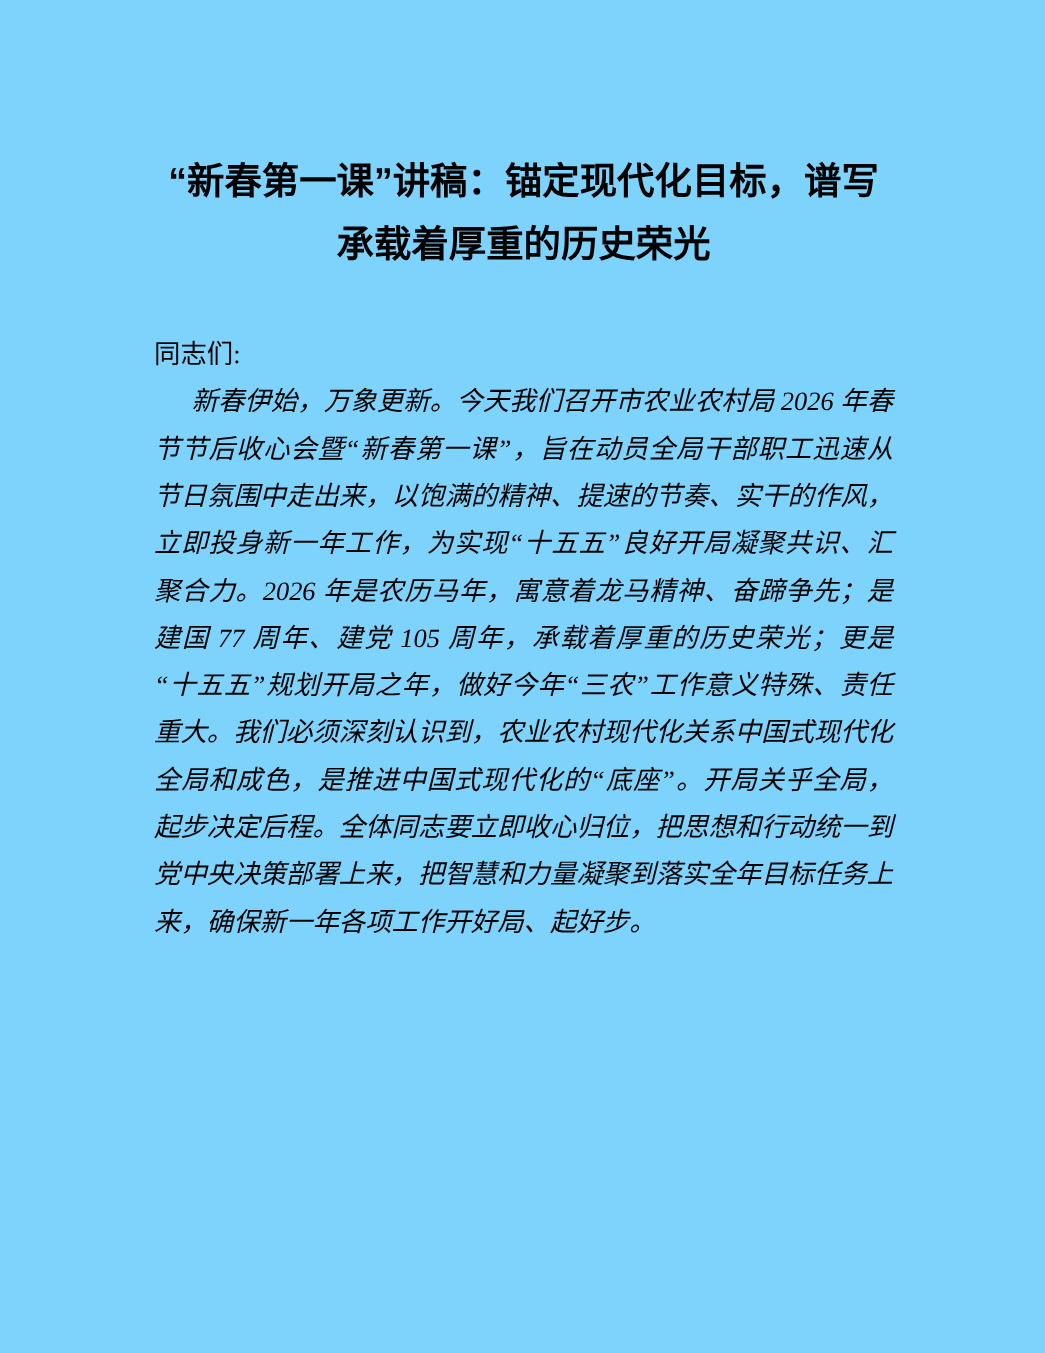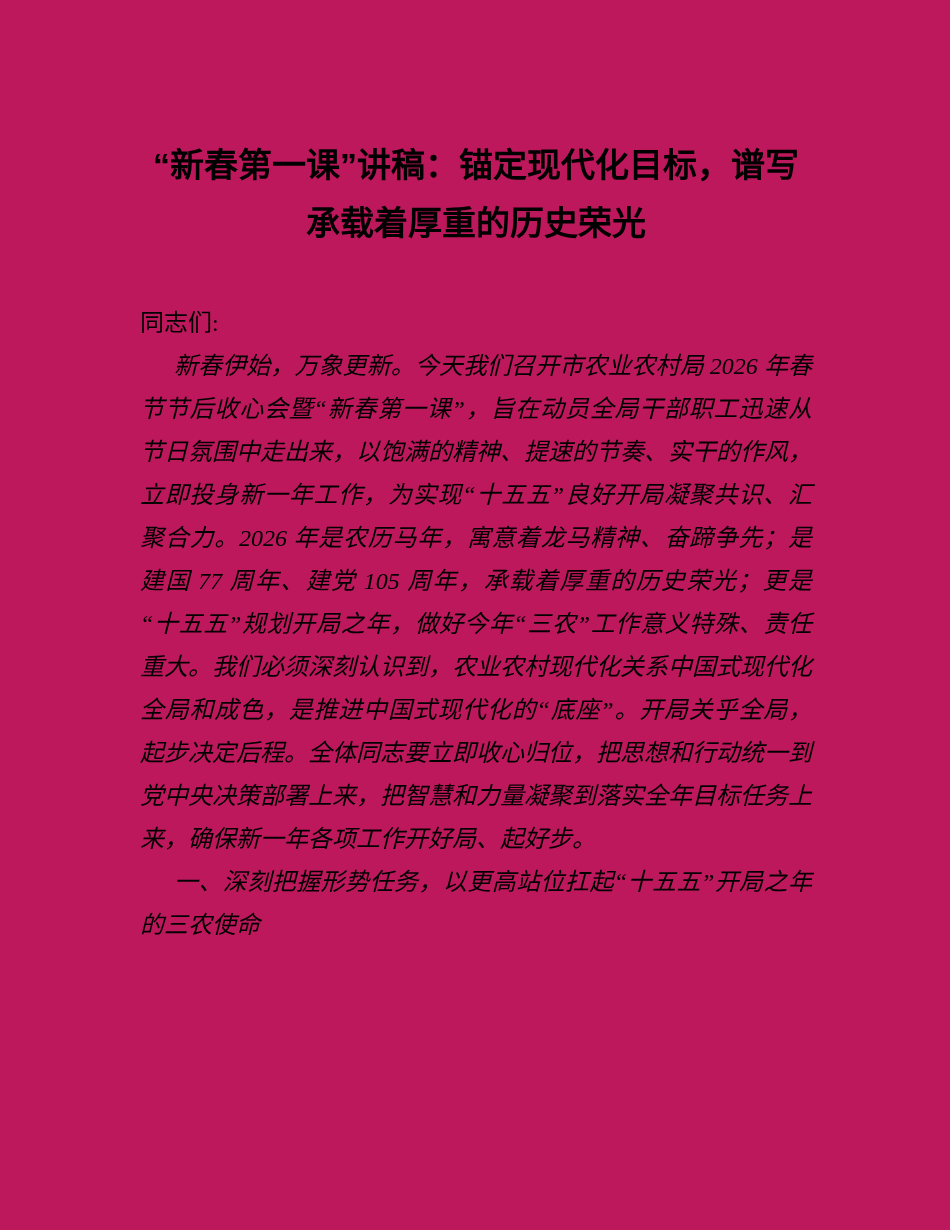--- a/index.html
+++ b/index.html
@@ -5,21 +5,21 @@
   html, body {
     margin: 0;
     padding: 0;
     background: #ffffff;
   }
   .page {
     position: relative;
     width: 950px;
     height: 1230px;
     margin: 0 auto;
-    background: #be185d;
+    background: #7dd3fc;
     color: #000000;
     box-sizing: border-box;
     padding: 136px 138px 0 140px;
     overflow: hidden;
   }
   .doc-title {
     font-family: "Liberation Sans", sans-serif;
     font-weight: bold;
     font-size: 34px;
     line-height: 58px;
@@ -51,16 +51,15 @@
 
   <h1 class="doc-title">
     <span class="title-line">“新春第一课”讲稿：锚定现代化目标，谱写</span>
     <span class="title-line">承载着厚重的历史荣光</span>
   </h1>
 
   <p class="para salutation">同志们:</p>
 
   <p class="para indent">新春伊始，万象更新。今天我们召开市农业农村局 2026 年春节节后收心会暨“新春第一课”，旨在动员全局干部职工迅速从节日氛围中走出来，以饱满的精神、提速的节奏、实干的作风，立即投身新一年工作，为实现“十五五”良好开局凝聚共识、汇聚合力。2026 年是农历马年，寓意着龙马精神、奋蹄争先；是建国 77 周年、建党 105 周年，承载着厚重的历史荣光；更是“十五五”规划开局之年，做好今年“三农”工作意义特殊、责任重大。我们必须深刻认识到，农业农村现代化关系中国式现代化全局和成色，是推进中国式现代化的“底座”。开局关乎全局，起步决定后程。全体同志要立即收心归位，把思想和行动统一到党中央决策部署上来，把智慧和力量凝聚到落实全年目标任务上来，确保新一年各项工作开好局、起好步。</p>
 
-  <p class="para indent">一、深刻把握形势任务，以更高站位扛起“十五五”开局之年的三农使命</p>
 
 
 </div>
 
 </body></html>

